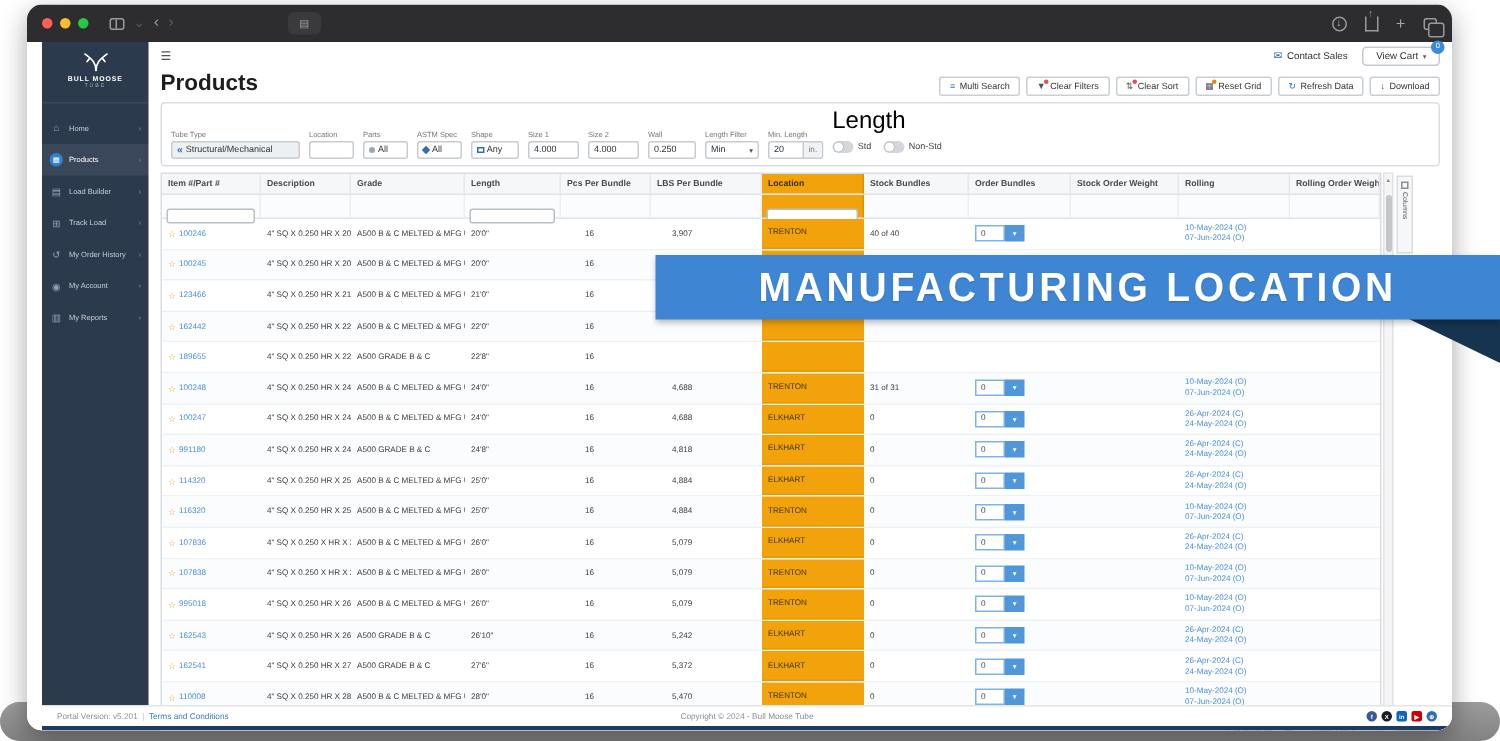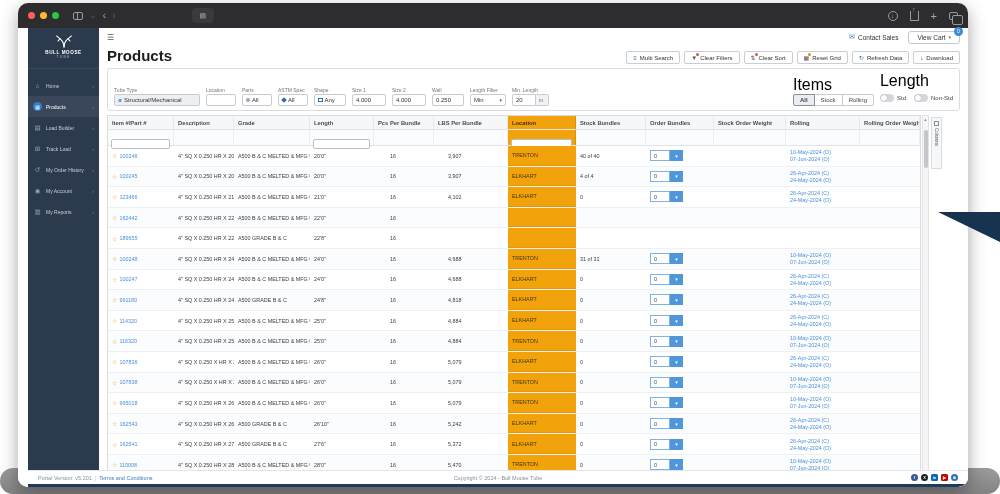--- a/index.html
+++ b/index.html
@@ -344,28 +344,20 @@
               <div class="f-field">
                 <div class="f-lab">Min. Length</div>
                 <div class="f-join">
                   <div class="f-box" style="width: 24px;">
                     <span>20</span>
                   </div>
                   <span class="f-suffix">in.</span>
                 </div>
               </div>
             </div>
-          <div class="seg-group">
-            <div class="f-lab">Items</div>
-            <div class="seg" id="items-seg">
-                <button class="on">All</button>
-                <button class="">Stock</button>
-                <button class="">Rolling</button>
-              </div>
-          </div>
           <div>
             <div class="f-lab">Length</div>
             <div class="tog-group" id="length-toggles">
                 <span class="tog">
                   <span class="switch"></span>
                   <span>Std</span>
                 </span>
                 <span class="tog">
                   <span class="switch"></span>
                   <span>Non-Std</span>
@@ -844,13 +836,16 @@
             <span class="soc " style="background: rgb(27, 31, 35);">X</span>
             <span class="soc sq" style="background: rgb(10, 102, 194);">in</span>
             <span class="soc sq" style="background: rgb(204, 0, 0);">▶</span>
             <span class="soc " style="background: rgb(47, 111, 179);">⊕</span>
           </span>
       </div>
     </div>
   </div>
 
   <div class="ribbon"></div>
+  <div class="banner">
+    <span class="banner-text">MANUFACTURING LOCATION</span>
+  </div>
 </div>
 
 </body></html>

